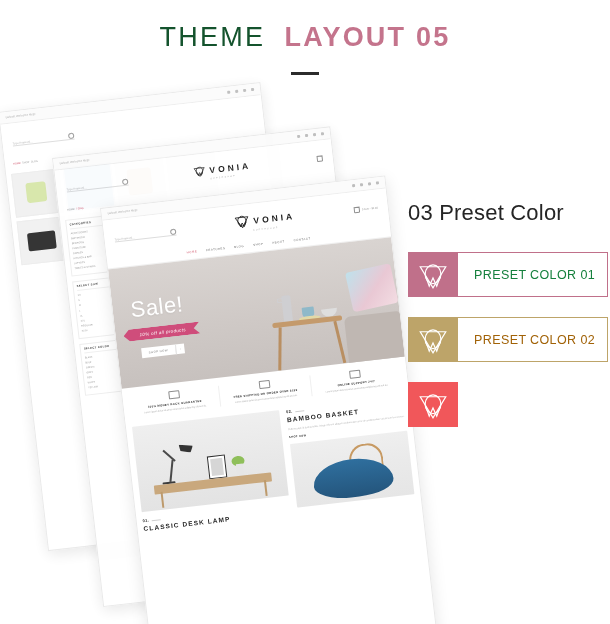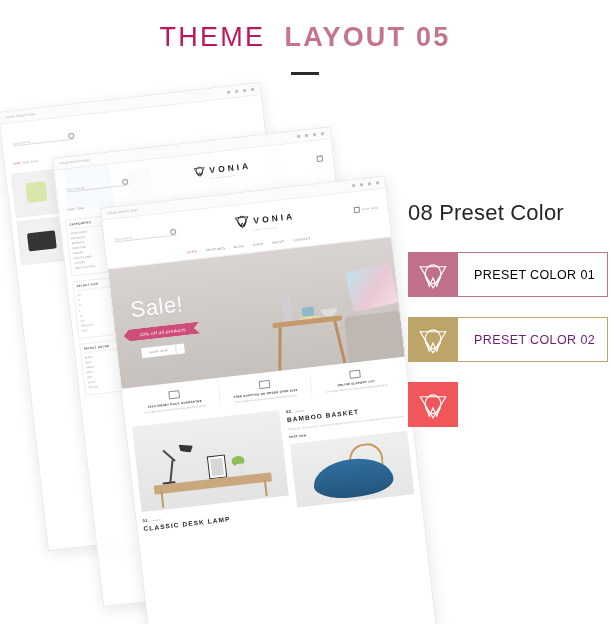--- a/index.html
+++ b/index.html
@@ -12,21 +12,21 @@
   }
 
   
   .page-title{
     position:absolute;left:0;top:22px;width:610px;
     text-align:center;
     font-size:27px;
     letter-spacing:2.2px;
     font-weight:400;
   }
-  .title-a{color:#be185d;}
+  .title-a{color:#14532d;}
   .title-b{color:#c4748c;font-weight:700;}
   .title-rule{
     position:absolute;left:50%;top:72px;margin-left:-14px;
     width:28px;height:3px;background:#2b2b2b;
   }
 
   
   .right-col{
     position:absolute;left:408px;top:200px;width:200px;
   }
@@ -604,42 +604,42 @@
           <div class="basket-h"></div>
           <div class="basket-b"></div>
         </div>
       </div>
     </div>
 
   </div>
 </div>
 
 <div class="right-col">
-  <div class="preset-heading">08 Preset Color</div>
+  <div class="preset-heading">03 Preset Color</div>
 
   <div class="preset-row">
     <div class="preset-swatch" style="background: rgb(192, 112, 138);">
       <svg width="30" height="30" viewBox="0 0 40 40">
         <polygon points="3,9 37,9 20,37" fill="none" stroke="#ffffff" stroke-width="1.6"></polygon>
         <ellipse cx="20" cy="19" rx="10.5" ry="12.5" fill="none" stroke="#ffffff" stroke-width="1.6"></ellipse>
         <path d="M10 21 L15 35 L20 24 L25 35 L30 21" fill="none" stroke="#ffffff" stroke-width="1.6"></path>
       </svg>
     </div>
-    <div class="preset-label" style="border-color: rgb(192, 112, 138); color: #000000;">PRESET COLOR 01</div>
+    <div class="preset-label" style="border-color: rgb(192, 112, 138); color: #15803d;">PRESET COLOR 01</div>
   </div>
 
   <div class="preset-row">
     <div class="preset-swatch" style="background: rgb(189, 164, 105);">
       <svg width="30" height="30" viewBox="0 0 40 40">
         <polygon points="3,9 37,9 20,37" fill="none" stroke="#ffffff" stroke-width="1.6"></polygon>
         <ellipse cx="20" cy="19" rx="10.5" ry="12.5" fill="none" stroke="#ffffff" stroke-width="1.6"></ellipse>
         <path d="M10 21 L15 35 L20 24 L25 35 L30 21" fill="none" stroke="#ffffff" stroke-width="1.6"></path>
       </svg>
     </div>
-    <div class="preset-label" style="border-color: rgb(189, 164, 105); color: #701a75;">PRESET COLOR 02</div>
+    <div class="preset-label" style="border-color: rgb(189, 164, 105); color: #a16207;">PRESET COLOR 02</div>
   </div>
 
   <div class="preset-row">
     <div class="preset-swatch" style="background: rgb(241, 87, 90);">
       <svg width="30" height="30" viewBox="0 0 40 40">
         <polygon points="3,9 37,9 20,37" fill="none" stroke="#ffffff" stroke-width="1.6"></polygon>
         <ellipse cx="20" cy="19" rx="10.5" ry="12.5" fill="none" stroke="#ffffff" stroke-width="1.6"></ellipse>
         <path d="M10 21 L15 35 L20 24 L25 35 L30 21" fill="none" stroke="#ffffff" stroke-width="1.6"></path>
       </svg>
     </div>

